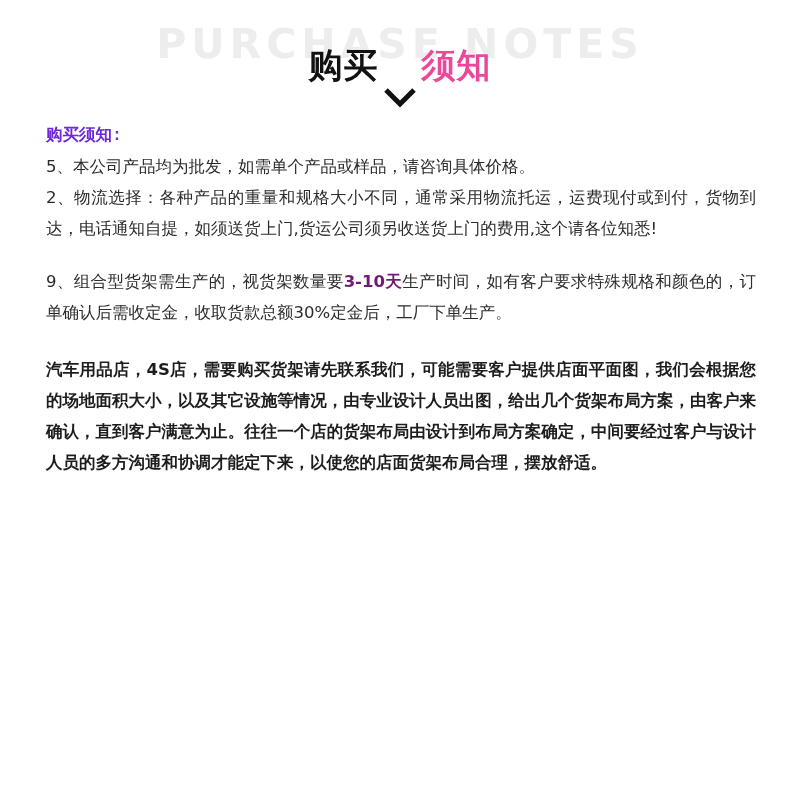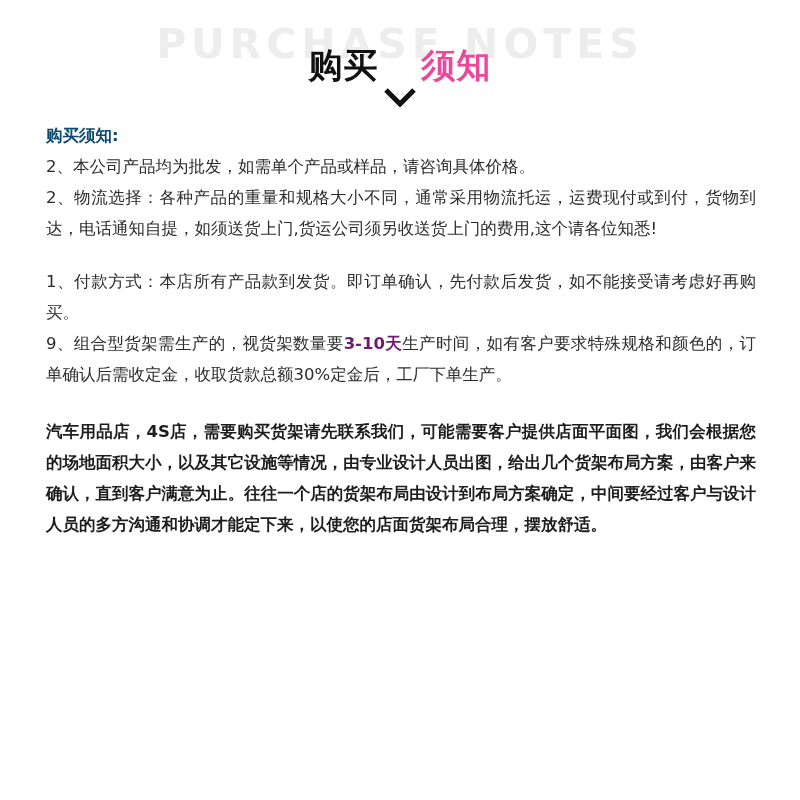--- a/index.html
+++ b/index.html
@@ -80,23 +80,24 @@
   .content {
     position: absolute;
     top: 120px;
     left: 46px;
     width: 710px;
   }
 
   .sec-heading {
     font-size: 16.5px;
     font-weight: bold;
-    color: #0c4a6e;
+    color: #6d28d9;
     line-height: 31px;
     margin: 0;
+    font-family: Liberation Mono, monospace;
   }
   .para {
     font-size: 16.5px;
     font-weight: normal;
     color: #2b2b2b;
     line-height: 31px;
     margin: 0;
     text-align: justify;
     text-justify: inter-ideograph;
   }
@@ -125,27 +126,26 @@
       <svg width="34" height="20" viewBox="0 0 34 20" aria-hidden="true">
         <path d="M3 2 L17 16 L31 2" fill="none" stroke="#111111" stroke-width="5" stroke-linecap="butt" stroke-linejoin="miter"></path>
       </svg>
     </div>
   </div>
 
   <div class="content">
 
     <div class="sec-heading">购买须知:</div>
 
-    <p class="para">2、本公司产品均为批发，如需单个产品或样品，请咨询具体价格。</p>
+    <p class="para">5、本公司产品均为批发，如需单个产品或样品，请咨询具体价格。</p>
     <p class="para">2、物流选择：各种产品的重量和规格大小不同，通常采用物流托运，运费现付或到付，货物到达，电话通知自提，如须送货上门,货运公司须另收送货上门的费用,这个请各位知悉!</p>
 
     <div class="gap-md"></div>
 
 
-    <p class="para">1、付款方式：本店所有产品款到发货。即订单确认，先付款后发货，如不能接受请考虑好再购买。</p>
 
     <p class="para"><span>9、组合型货架需生产的，视货架数量要</span><b class="em">3-10天</b><span>生产时间，如有客户要求特殊规格和颜色的，订单确认后需收定金，收取货款总额30%定金后，工厂下单生产。</span></p>
 
     <div class="gap-lg"></div>
 
     <p class="para bold">汽车用品店，4S店，需要购买货架请先联系我们，可能需要客户提供店面平面图，我们会根据您的场地面积大小，以及其它设施等情况，由专业设计人员出图，给出几个货架布局方案，由客户来确认，直到客户满意为止。往往一个店的货架布局由设计到布局方案确定，中间要经过客户与设计人员的多方沟通和协调才能定下来，以使您的店面货架布局合理，摆放舒适。</p>
 
   </div>
 
 </div>

